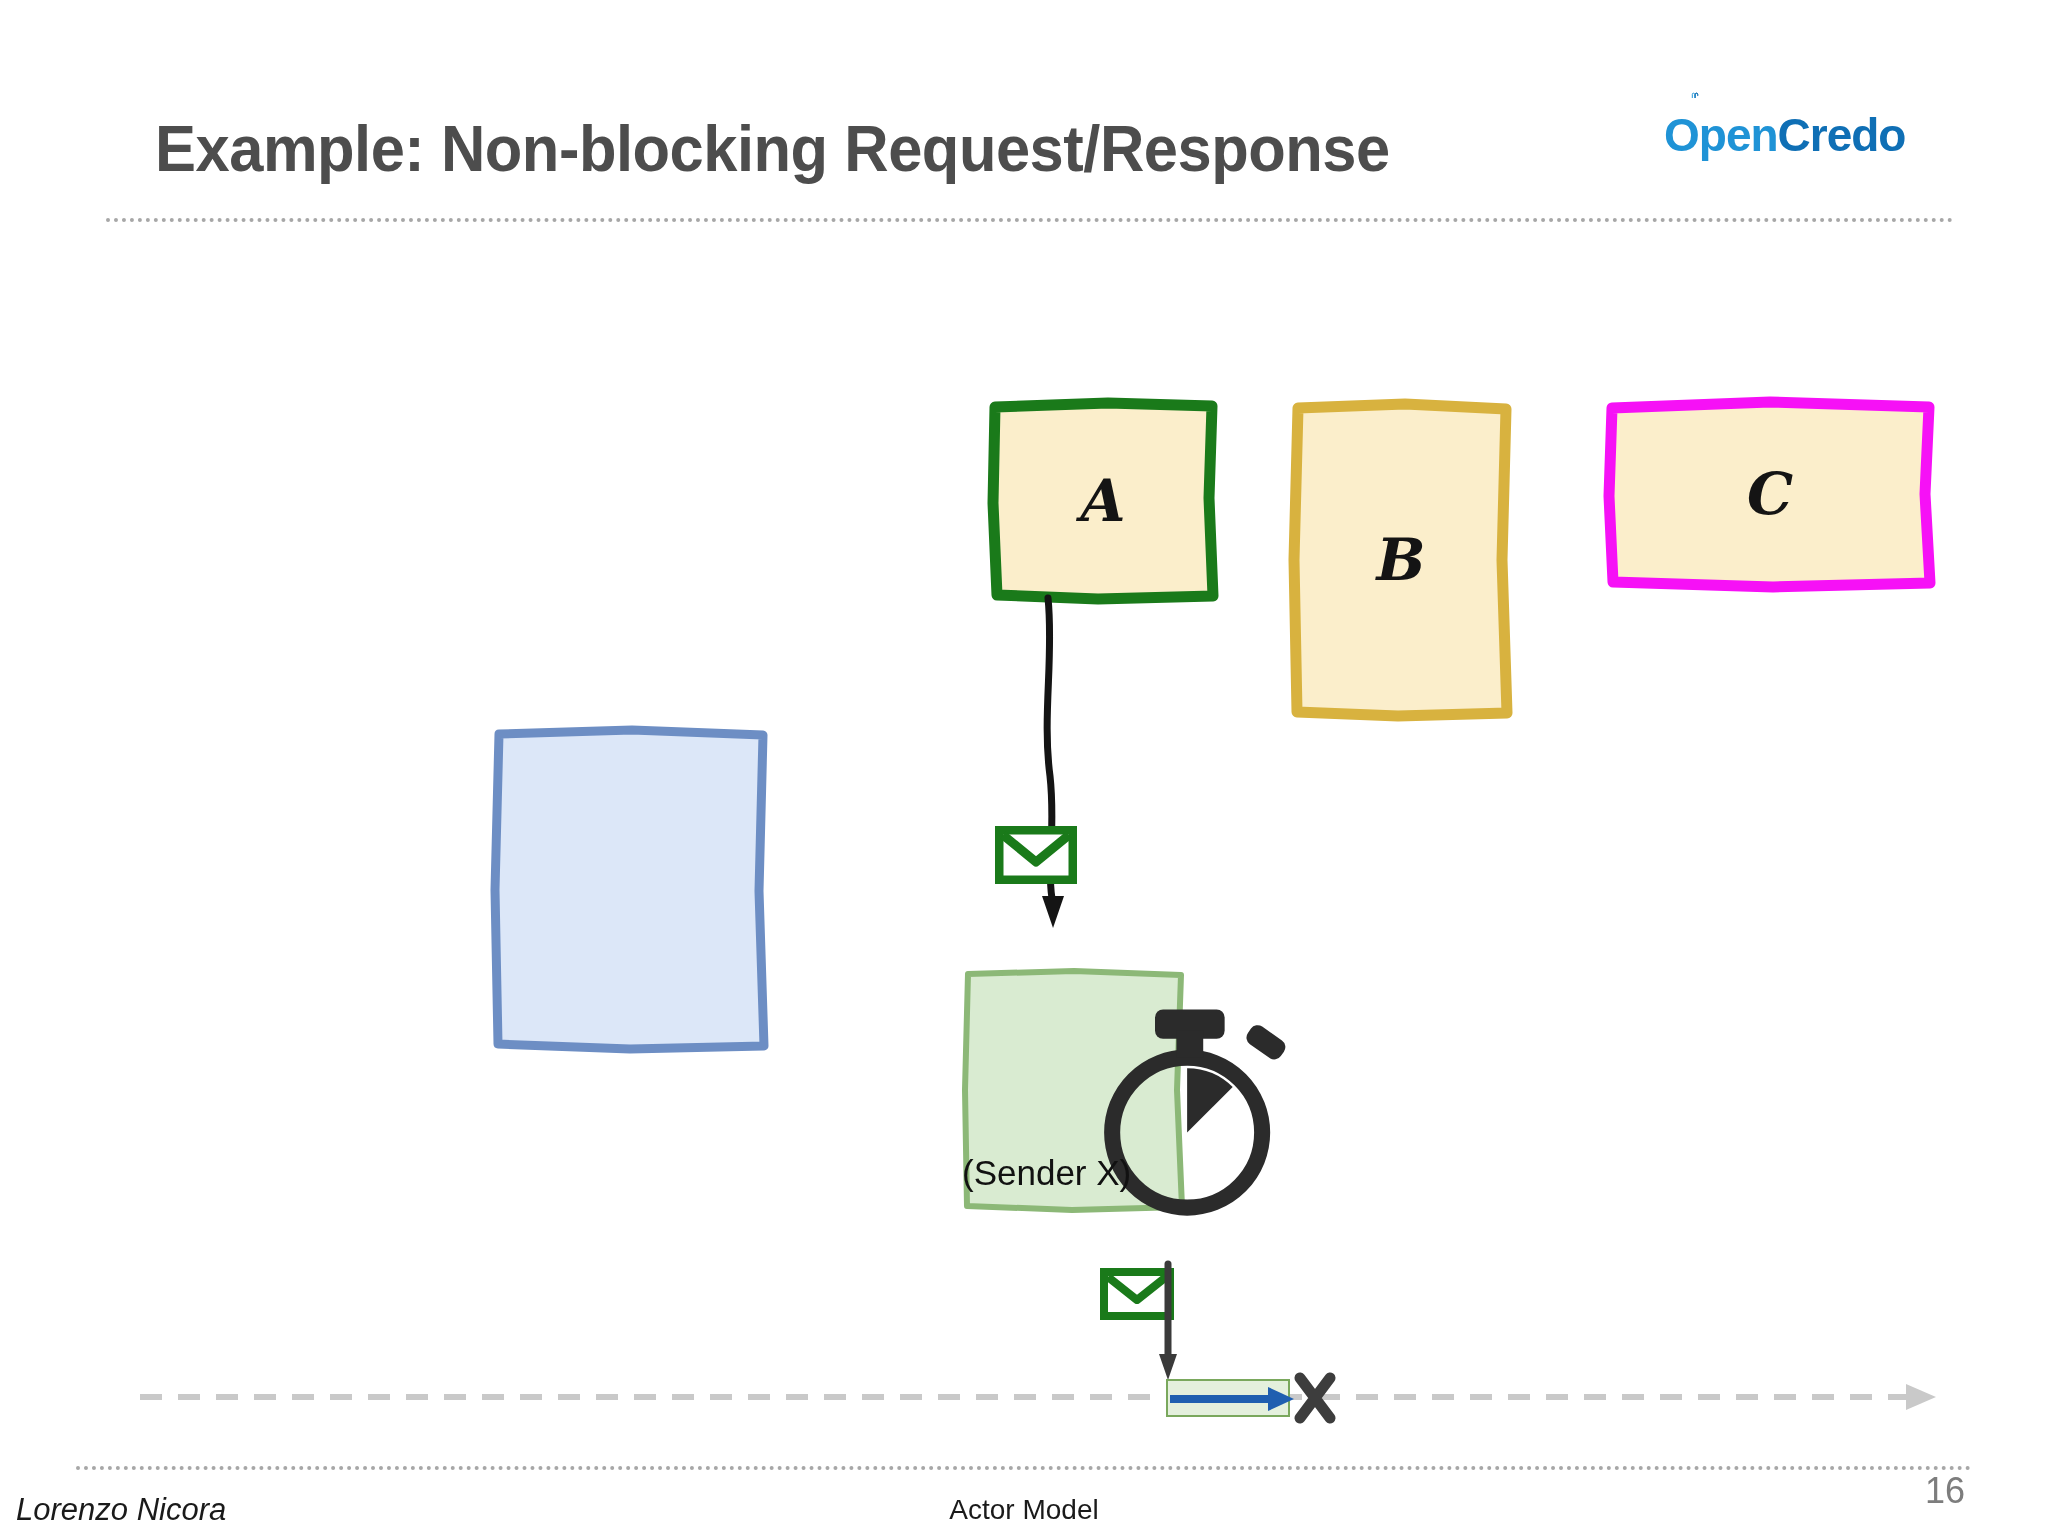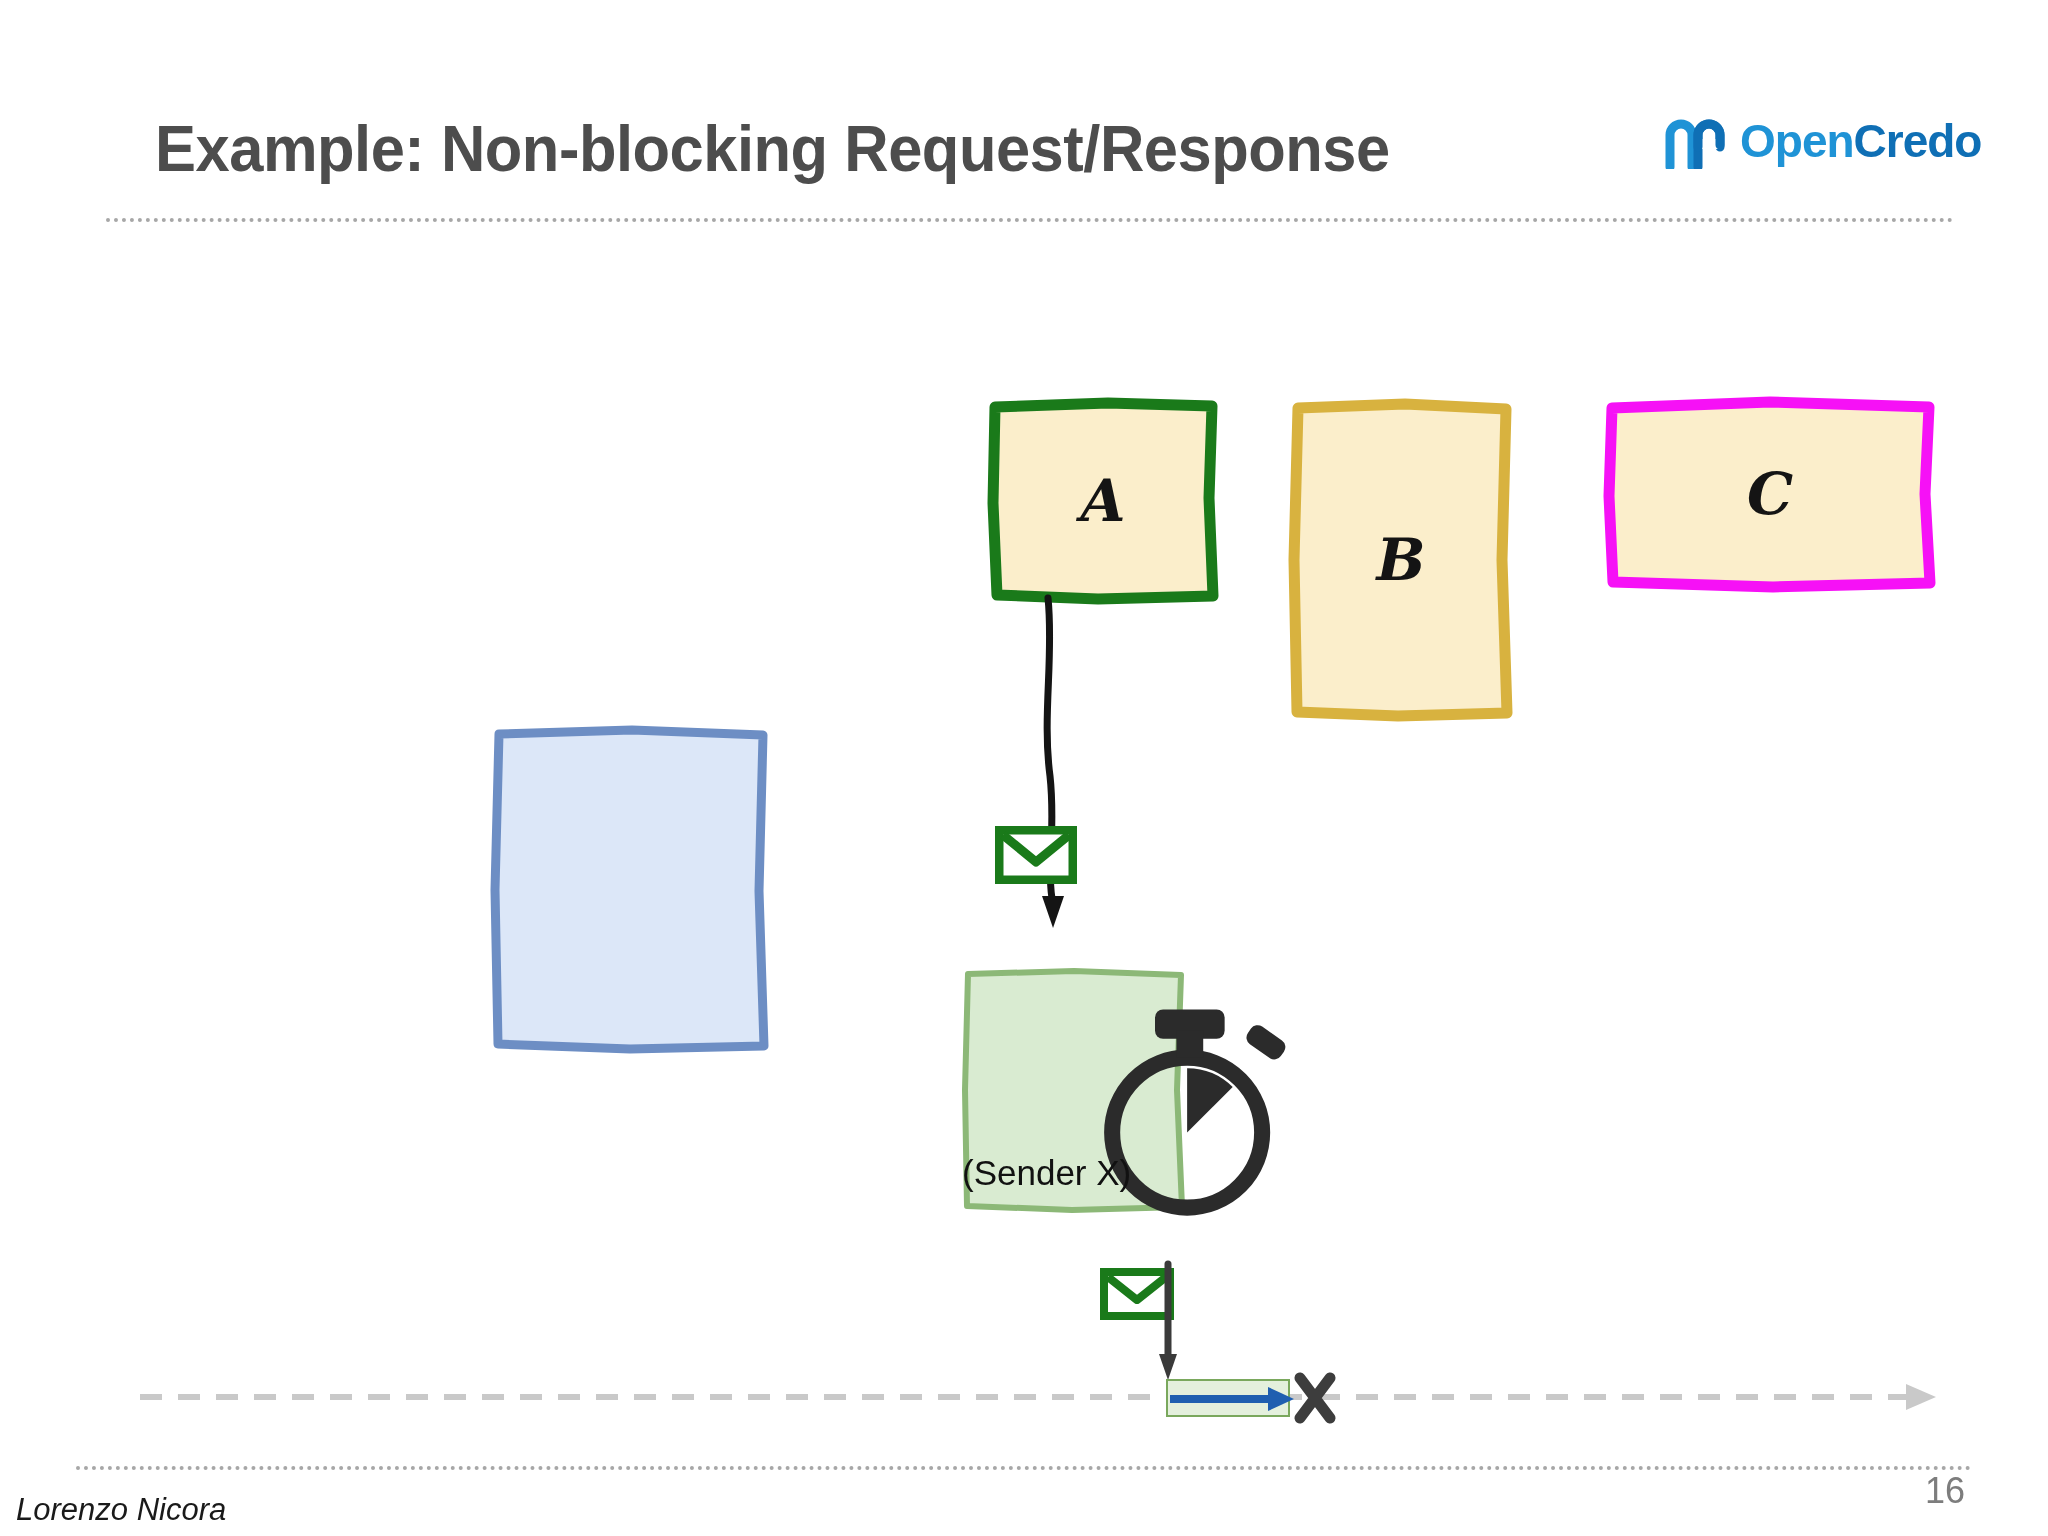--- a/index.html
+++ b/index.html
@@ -34,25 +34,25 @@
     white-space: nowrap;
     font-family: "Liberation Sans Narrow", "Liberation Sans", sans-serif;
     transform: scaleX(0.96);
     transform-origin: left center;
   }
 
   
   .logo {
     position: absolute;
     left: 1664px;
-    top: 108px;
+    top: 92px;
     height: 66px;
     display: flex;
-    align-items: center;
     gap: 14px;
+    flex-direction: column;
   }
   .logo-mark { width: 62px; height: 56px; display:block; }
   .logo-word {
     font-size: 46px;
     font-weight: bold;
     letter-spacing: -1px;
     line-height: 1;
     white-space: nowrap;
     font-family: "Liberation Sans Narrow", "Liberation Sans", sans-serif;
   }
@@ -254,15 +254,16 @@
   <div id="msg-window"></div>
   <svg id="blue-arrow" viewBox="0 0 130 26">
     <path d="M2,13 L104,13" fill="none" stroke="#1f5fb0" stroke-width="8"></path>
     <path d="M126,13 L100,1 L100,25 Z" fill="#1f5fb0"></path>
   </svg>
   <svg id="x-mark" viewBox="0 0 46 52">
     <path d="M8,6 L38,46 M38,6 L8,46" fill="none" stroke="#3d3d3d" stroke-width="11" stroke-linecap="round"></path>
   </svg>
 
   <div class="footer-left">Lorenzo Nicora</div>
+  <div class="footer-center">Actor Model</div>
   <div class="footer-page">16</div>
 
 </div>
 
 </body></html>

